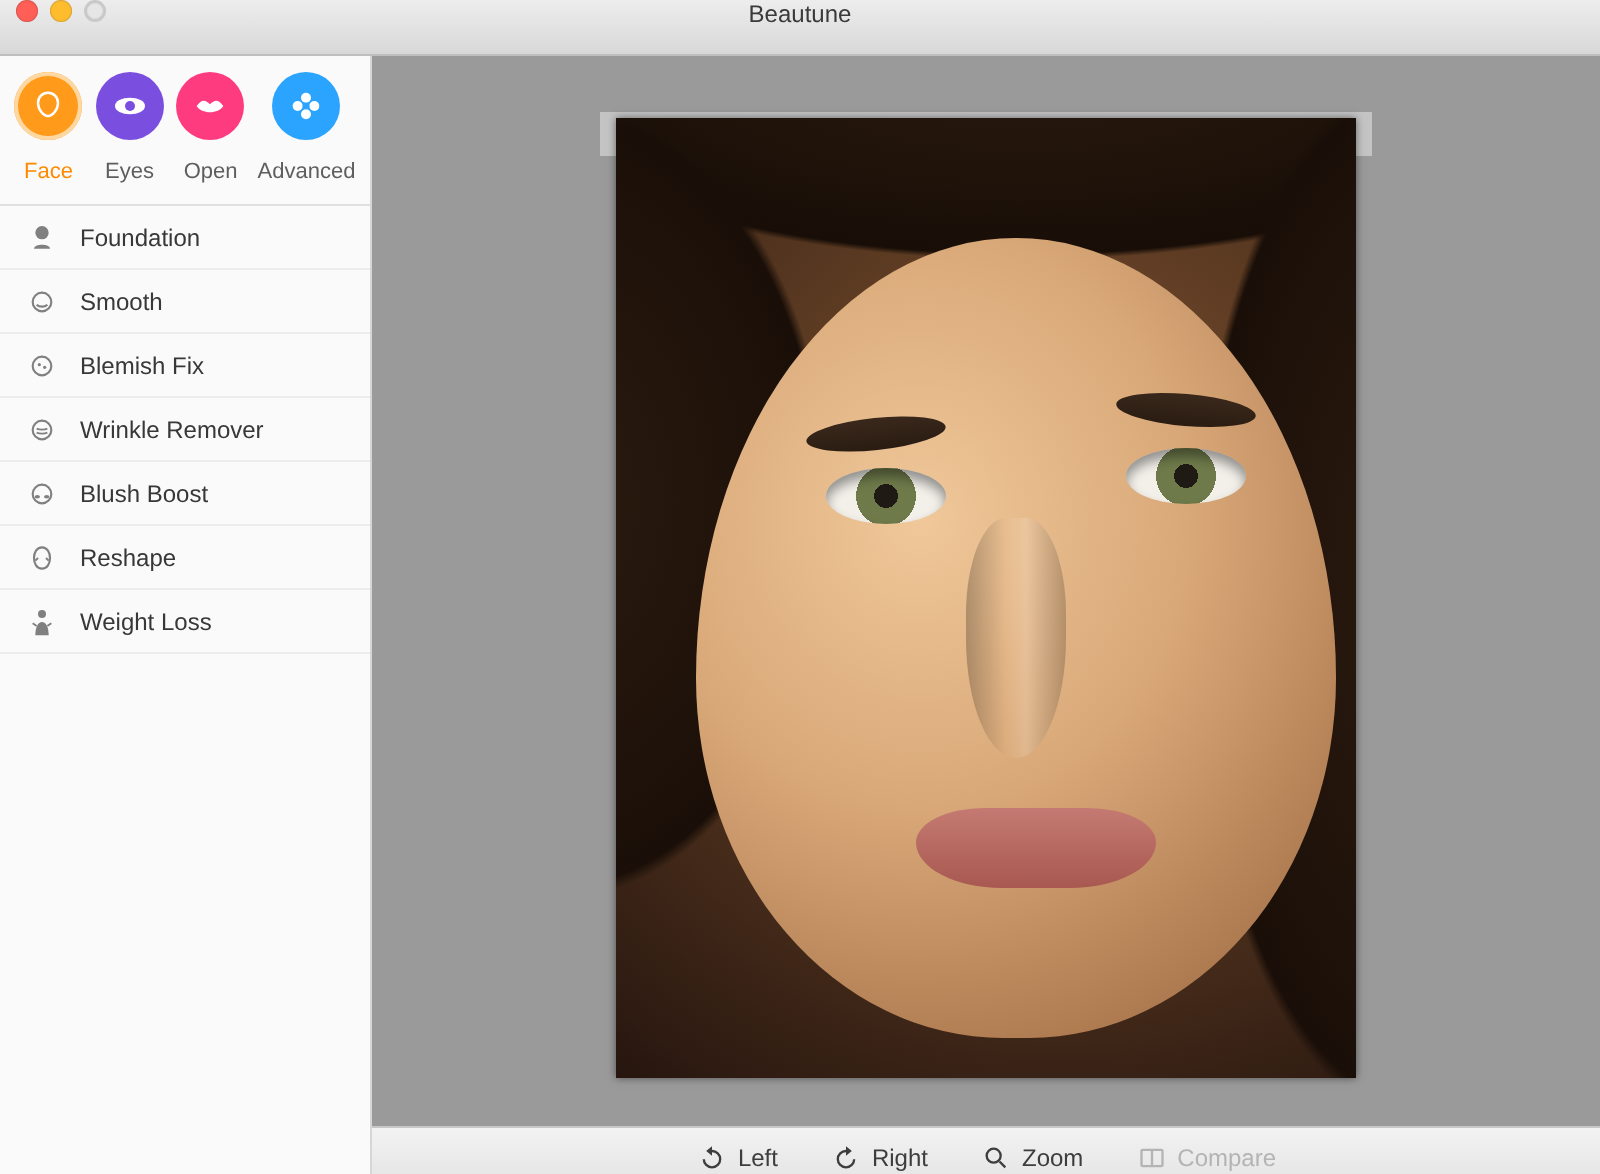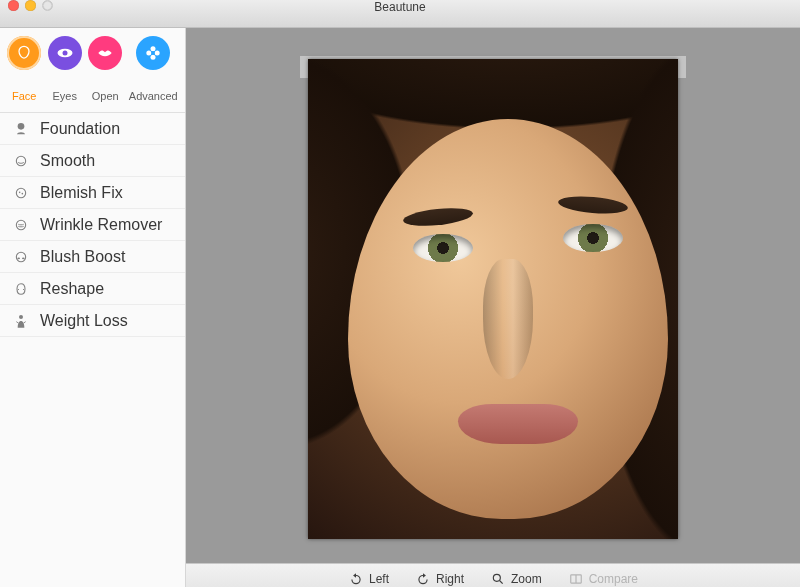--- a/index.html
+++ b/index.html
@@ -16,31 +16,31 @@
   .t-close { background: #ff5f57; }
   .t-min   { background: #ffbd2e; }
   .t-max   { background: #e6e6e6; border:1px solid #c8c8c8; }
   .title   { position:absolute; left:0; right:0; text-align:center; font-size:12px; color:#3a3a3a; }
 
   .app { display:flex; height: calc(587px - 22px); }
 
   
   .sidebar { width: 186px; background:#fafafa; border-right:1px solid #d6d6d6; display:flex; flex-direction:column; }
   .tabs { display:flex; justify-content:space-around; padding:8px 4px 10px; border-bottom:1px solid #e0e0e0; }
-  .tab { display:flex; flex-direction:column; align-items:center; gap:20px; font-size:11px; color:#5e5e5e; cursor:pointer; }
+  .tab { display:flex; flex-direction:column; align-items:center; gap:10px; font-size:11px; color:#5e5e5e; cursor:pointer; }
   .tab.active { color:#ff8a00; }
   .tab .circle { width:34px; height:34px; border-radius:50%; display:flex; align-items:center; justify-content:center; }
   .c-face   { background:#ff9a1a; box-shadow: 0 0 0 2px #ffd7a1 inset; }
   .c-eyes   { background:#7a4fe0; }
   .c-mouth  { background:#ff3b7f; }
   .c-adv    { background:#2aa4ff; }
   .tab .circle svg { fill:#fff; }
 
   .tools { list-style:none; }
-  .tools li { display:flex; align-items:center; gap:10px; height:32px; padding:0 12px; font-size:16px; color:#383838; border-bottom:1px solid #ececec; cursor:pointer; }
+  .tools li { display:flex; align-items:center; gap:10px; height:32px; padding:0 12px; font-size:12px; color:#383838; border-bottom:1px solid #ececec; cursor:pointer; }
   .tools li .ticon { width:18px; height:18px; display:flex; align-items:center; justify-content:center; color:#808080; flex-shrink:0; }
   .tools li .ticon svg { fill:#808080; }
 
   
   .main { flex:1; background:#9a9a9a; display:flex; flex-direction:column; position:relative; }
   .canvas-wrap { flex:1; display:flex; align-items:center; justify-content:center; }
   .photo { width:370px; height:480px; margin-top:6px; position:relative;
            background: radial-gradient(120% 90% at 60% 40%, #7a4f30 0%, #5b3a22 35%, #2a1810 80%, #120b07 100%);
            box-shadow: 0 0 4px rgba(0,0,0,.5); overflow:hidden; }
 

